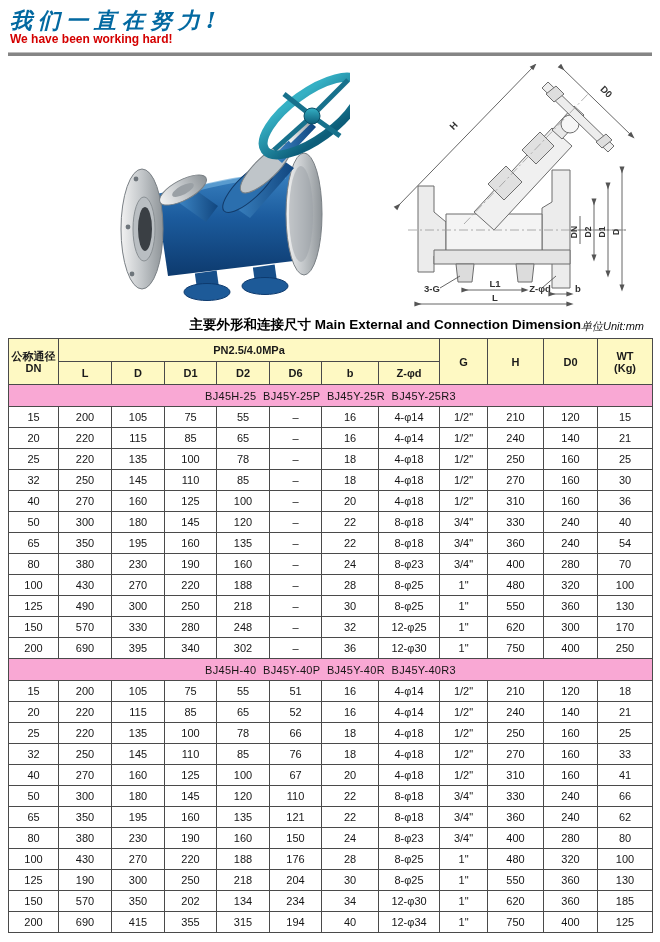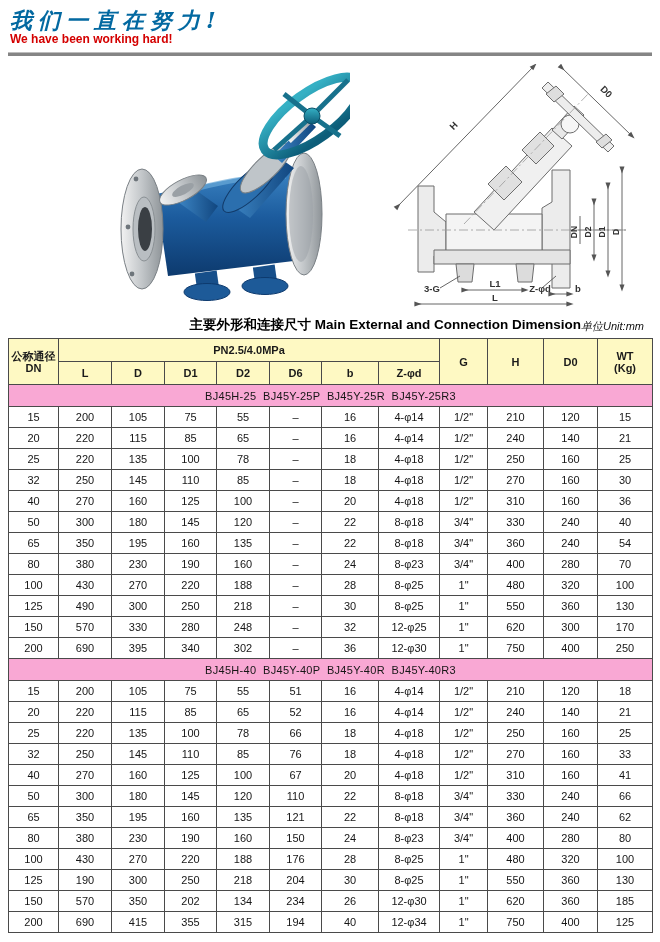--- a/index.html
+++ b/index.html
@@ -553,21 +553,21 @@
           <td>360</td>
           <td>130</td>
         </tr>
         <tr>
           <td>150</td>
           <td>570</td>
           <td>350</td>
           <td>202</td>
           <td>134</td>
           <td>234</td>
-          <td>26</td>
+          <td>34</td>
           <td>12-φ30</td>
           <td>1"</td>
           <td>620</td>
           <td>360</td>
           <td>185</td>
         </tr>
         <tr>
           <td>200</td>
           <td>690</td>
           <td>415</td>

